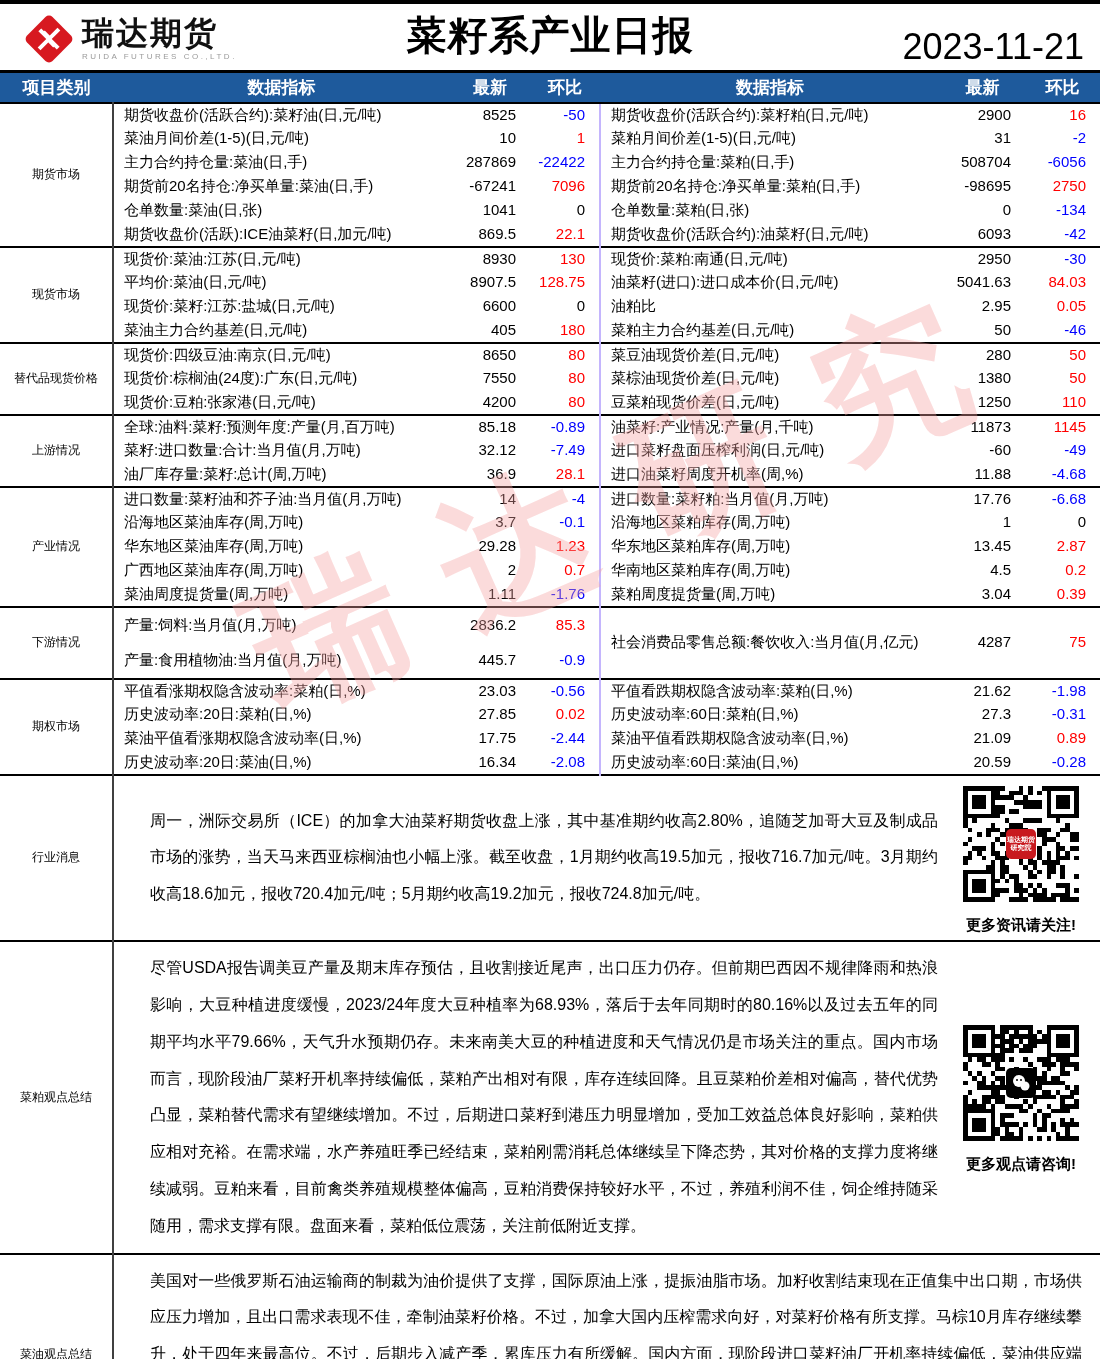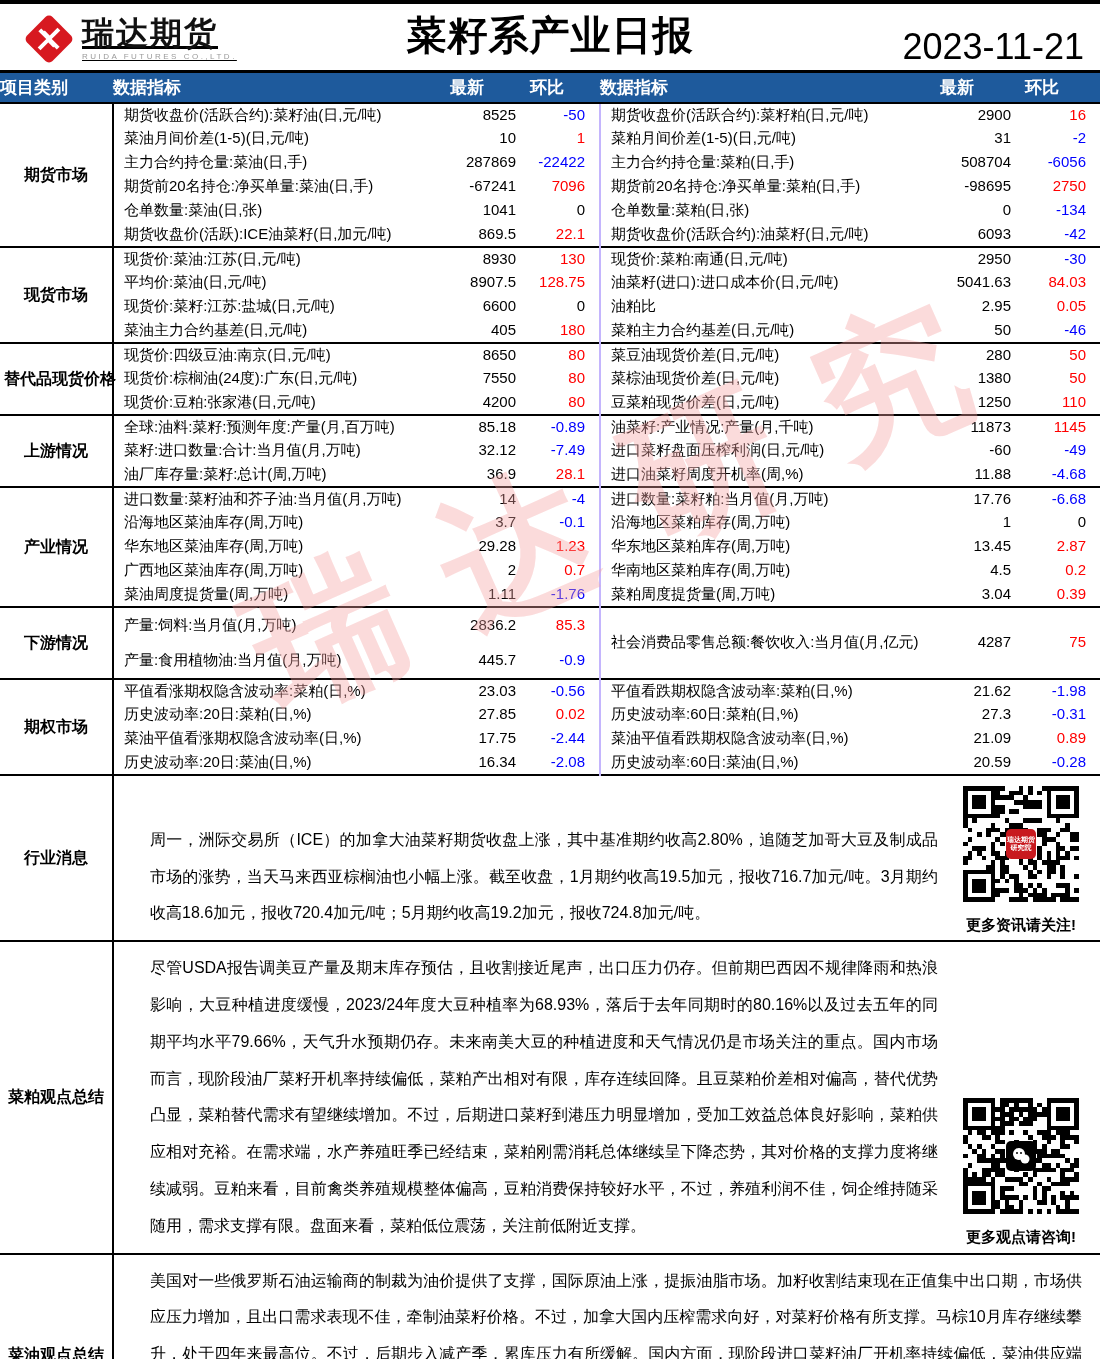--- a/index.html
+++ b/index.html
@@ -10,47 +10,47 @@
   
   .watermark { position:absolute; left:260px; top:560px; width:900px; z-index:5;
                font-size:150px; font-weight:bold; letter-spacing:55px; white-space:nowrap;
                color:rgba(244,160,160,0.38); transform:rotate(-24deg); transform-origin:left center;
                pointer-events:none; }
 
   
   .hdr { position:relative; height:66px; }
   .logo { position:absolute; left:22px; top:8px; display:flex; align-items:center; }
   .logo svg { display:block; }
-  .logo-txt { margin-left:6px;text-decoration:underline; }
+  .logo-txt { margin-left:6px; }
   .logo-cn { font-size:32px; font-weight:bold; color:#111; letter-spacing:2px; line-height:1.05; }
   .logo-en { font-size:8px; color:#9a9a9a; letter-spacing:2.5px; margin-top:2px; }
   .title { position:absolute; left:50%; top:4px; transform:translateX(-50%);
            font-size:40px; font-weight:bold; color:#000; letter-spacing:1px; white-space:nowrap; }
   .date  { position:absolute; right:16px; top:22px; font-size:36px; color:#000; }
 
   
   table { width:1100px; border-collapse:collapse; table-layout:fixed;
           border-top:3px solid #000; border-bottom:4px solid #000; position:relative; z-index:2; }
   thead th { background:#1e5a9c; color:#fff; font-size:17px; font-weight:bold;
-             height:31px; text-align:left; }
+             height:31px; text-align:center; }
   td { vertical-align:middle; font-size:15px; color:#000; height:24px; line-height:1.25; }
-  td.cat { text-align:center; font-size:16px; border-right:2px solid #000000; padding:0 4px;font-weight:bold; }
+  td.cat { text-align:center; font-size:12px; border-right:2px solid #404040; padding:0 4px; }
   td.cat.nowrap { white-space:nowrap; overflow:visible; }
   td.ind { padding:1px 4px 1px 10px; }
   td.mid { border-left:2px solid #c4b5fd; }
   td.num { text-align:right; padding-right:14px; font-size:15px; }
   td.chg.pos { color:#f00; }
   td.chg.neg { color:#00f; }
   td.chg.zero{ color:#000; }
   tr.tall td { height:36px; }
   .st { border-top:2px solid #000; }
 
   
   td.txtcell { padding:6px 4px 6px 0; }
-  .txtwrap { display:flex; align-items:flex-end; }
+  .txtwrap { display:flex; align-items:center; }
   .para { flex:1 1 auto; font-size:16px; line-height:2.3; color:#000; padding:2px 8px 2px 36px;
           text-align:justify; }
   .para.full { padding-right:14px; }
   .qrcol { flex:0 0 150px; display:flex; flex-direction:column; align-items:center;
            justify-content:flex-start; padding-top:4px; }
   .qrbox { position:relative; width:116px; height:116px; }
   .qrbox svg { display:block; }
   .qr-logo { position:absolute; left:50%; top:50%; width:30px; height:30px;
              transform:translate(-50%,-50%); border-radius:5px;
              display:flex; align-items:center; justify-content:center; }

